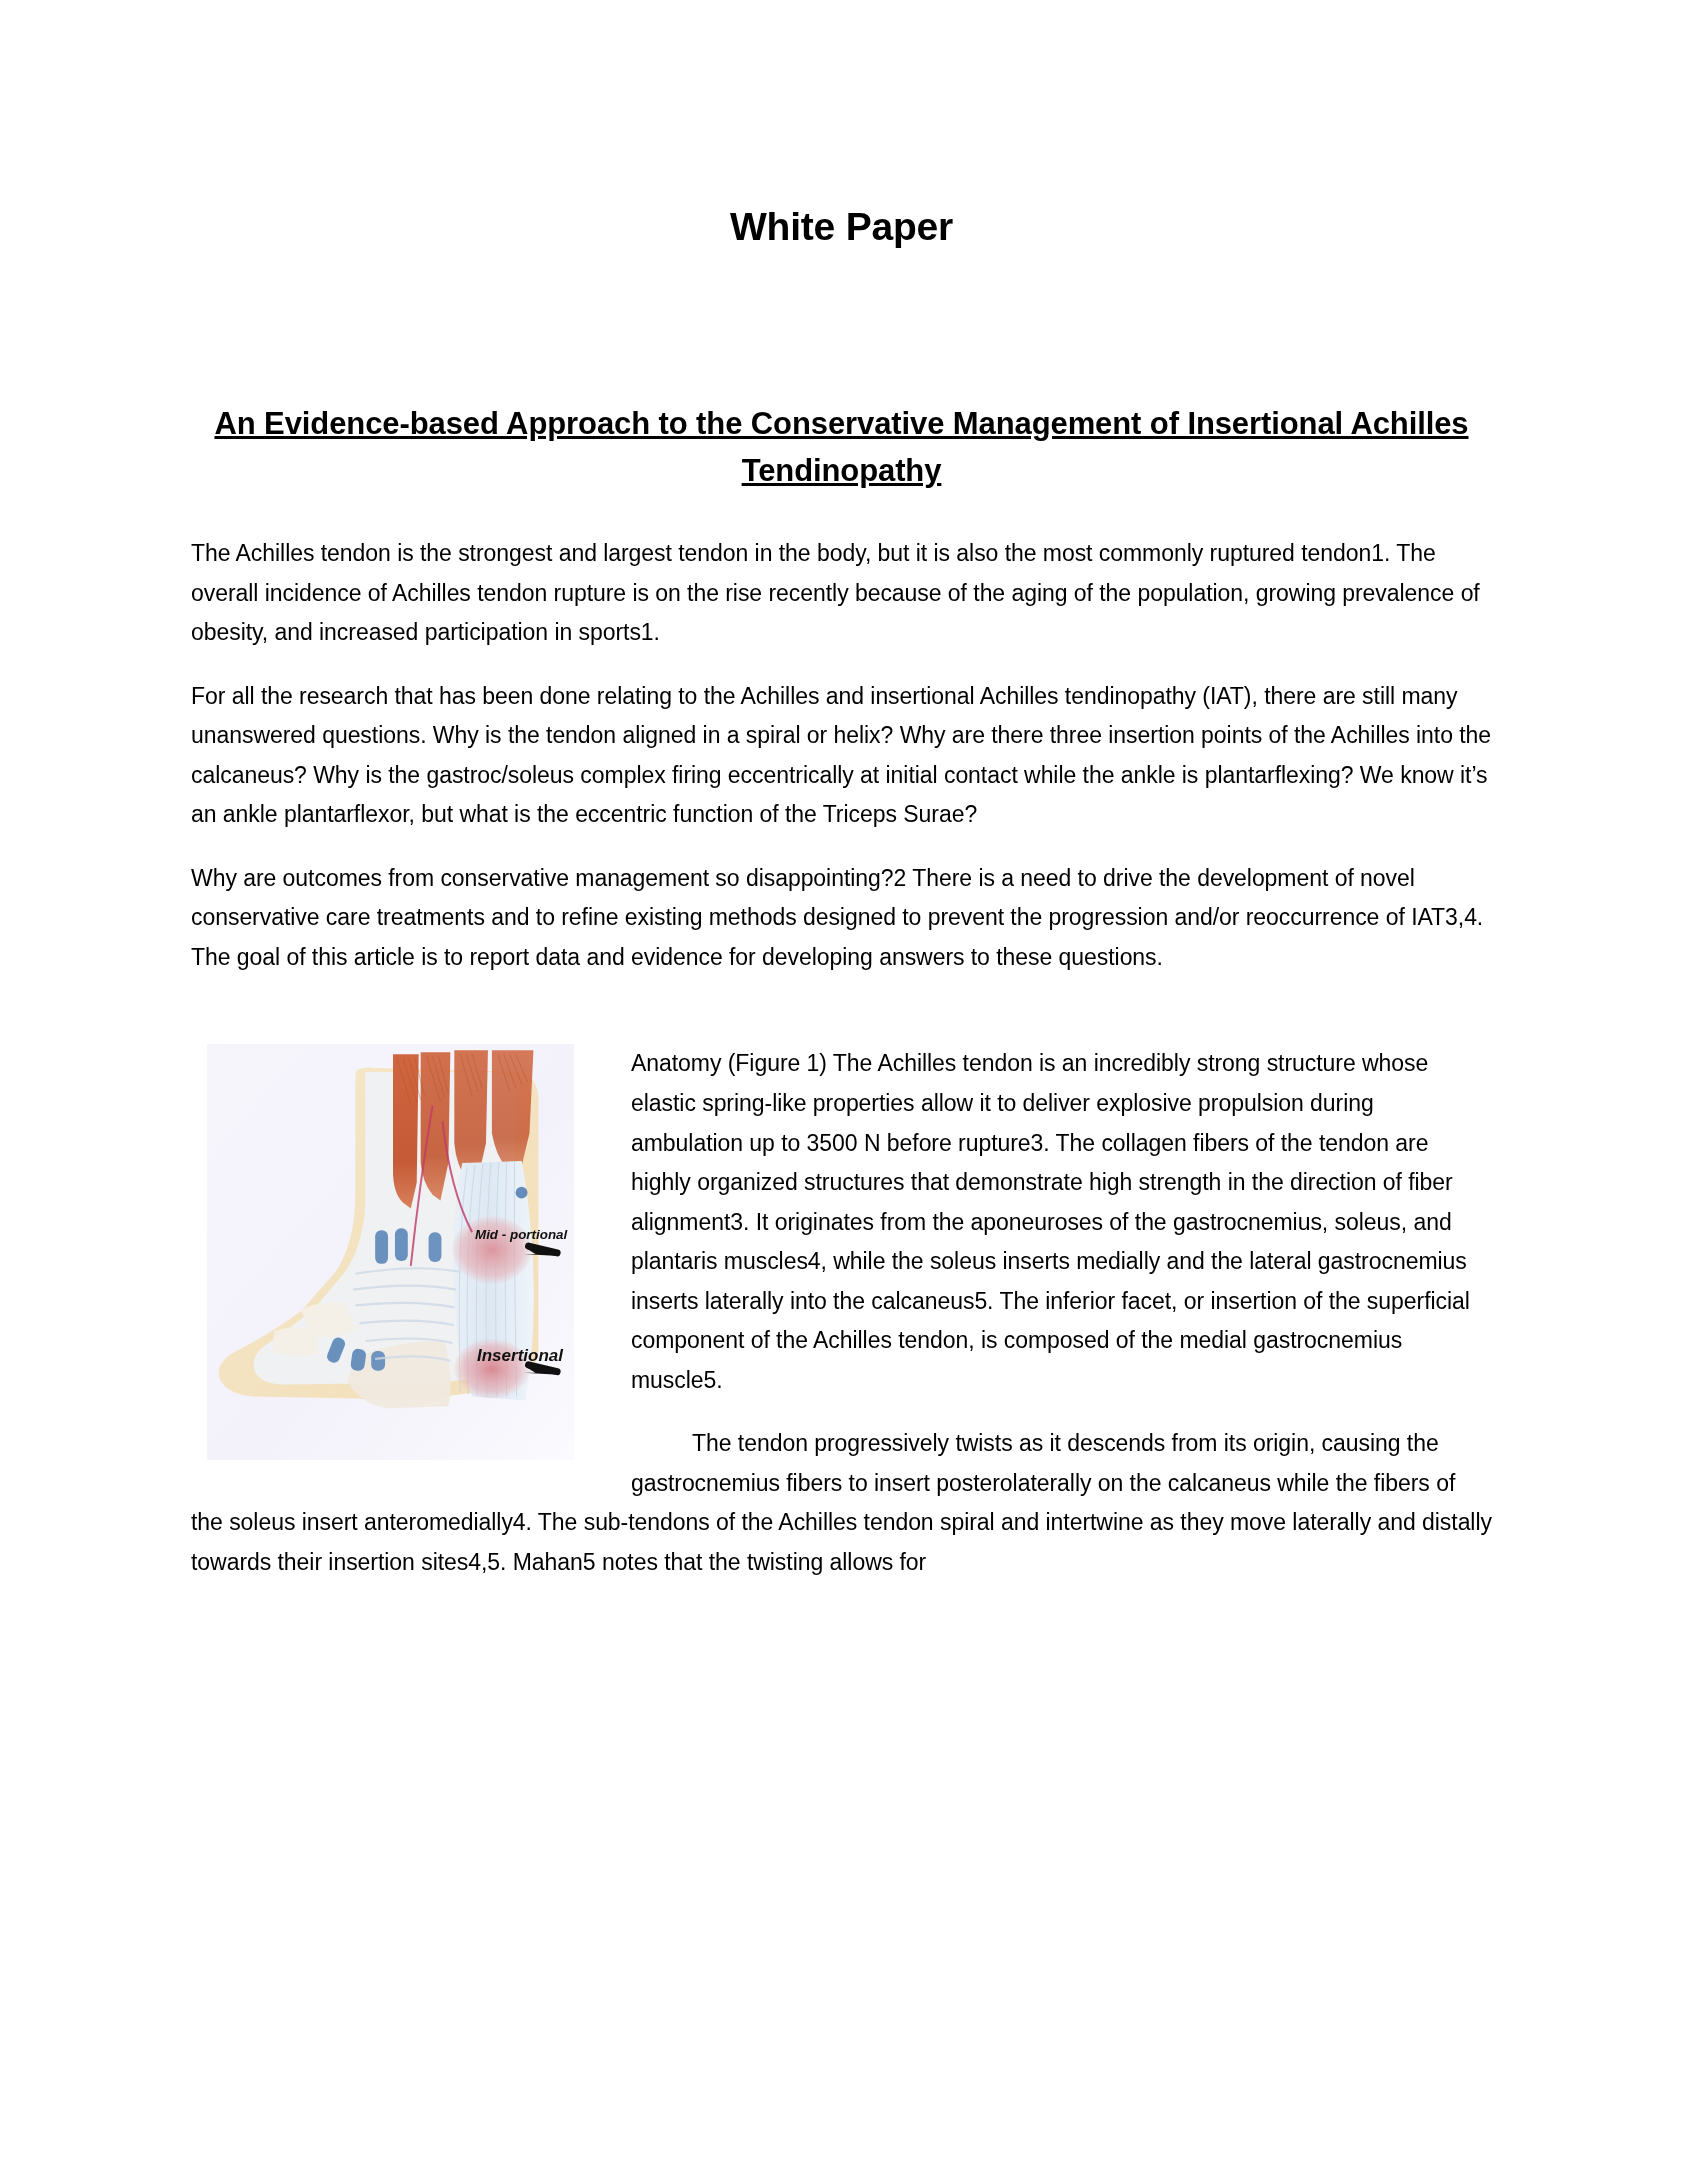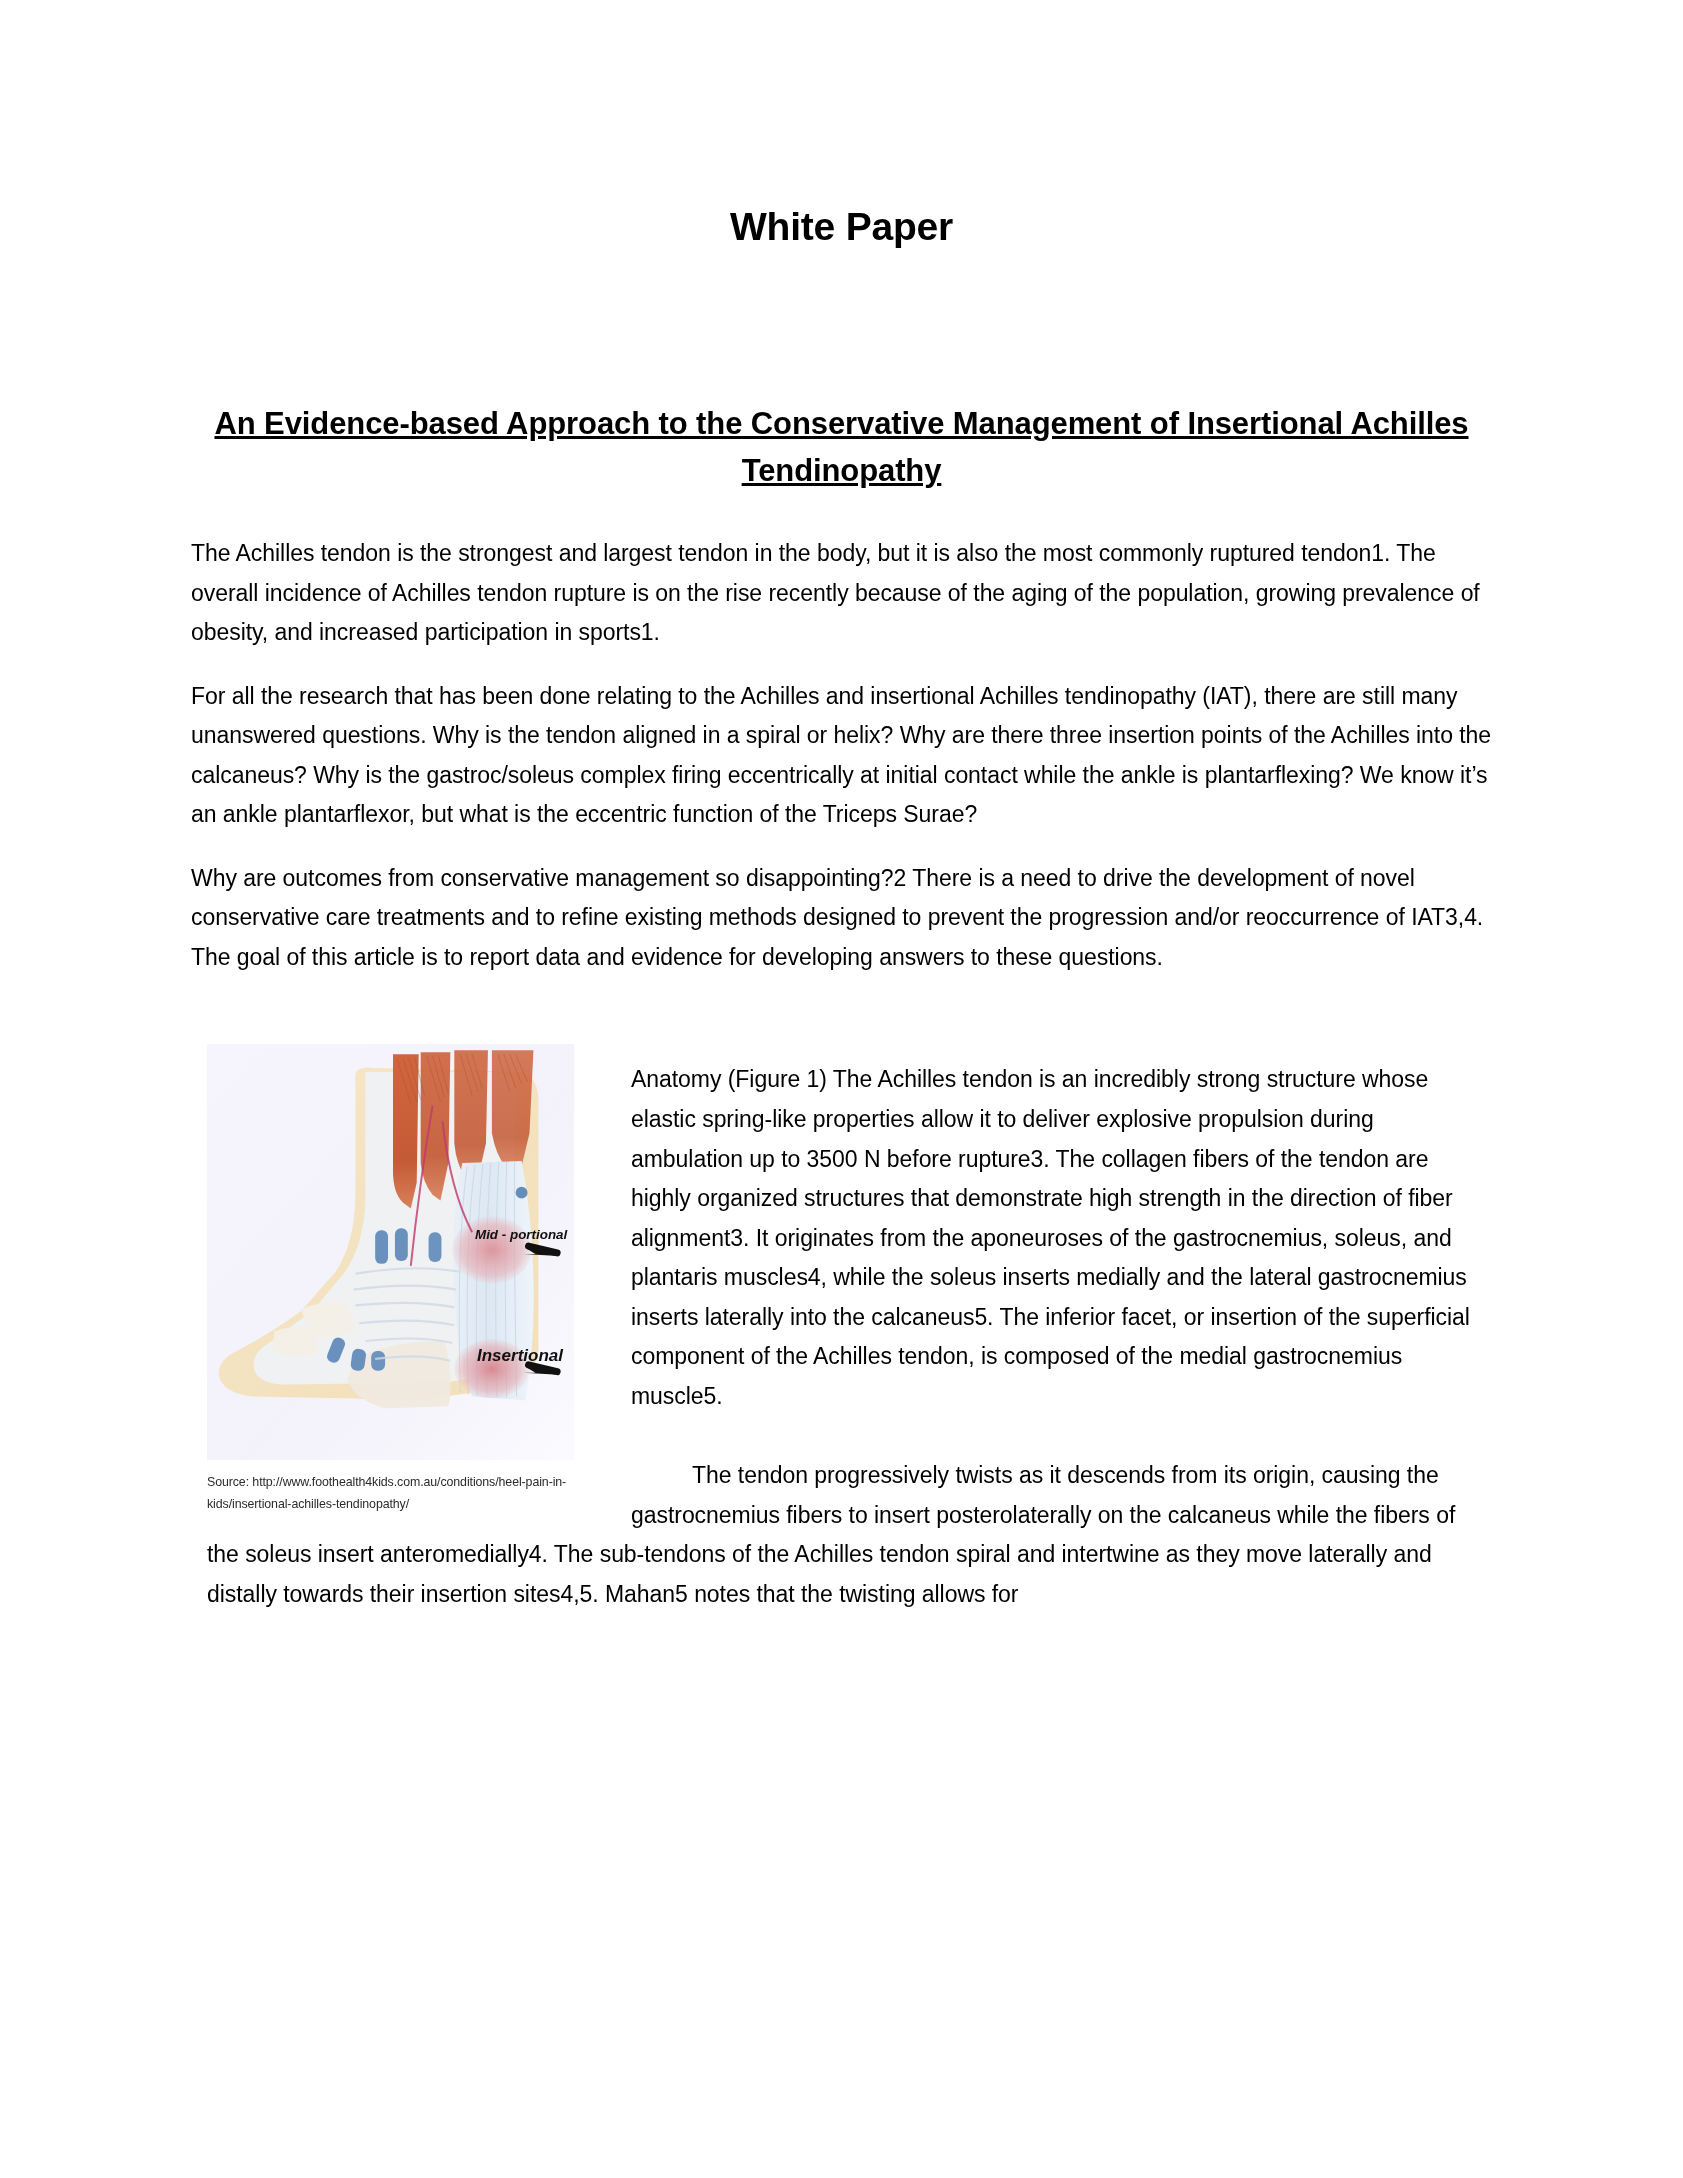--- a/index.html
+++ b/index.html
@@ -100,21 +100,21 @@
     color: #2b2b2b;
     padding-top: 12px;
     letter-spacing: -0.1px;
     word-break: break-word;
   }
 
   .wrap-text {
     font-size: 23px;
     line-height: 1.72;
     letter-spacing: -0.05px;
-    margin: 16px;
+    margin: 0;
   }
 
   .wrap-text + .wrap-text {
     padding-top: 24px;
     text-indent: 61px;
   }
 
   .clearfix::after {
     content: "";
     display: block;
@@ -248,21 +248,20 @@
           <g>
             <path d="M355 334 L322 326 L332 332 L320 332 Z" fill="#111111"></path>
             <path d="M354 331 L325 324" stroke="#111111" stroke-width="7" stroke-linecap="round"></path>
           </g>
         </svg>
 
         <div style="position:absolute; left:268px; top:183px; font-size:13.4px; font-weight:bold; color:#111; white-space:nowrap;">Mid - portional</div>
         <div style="position:absolute; left:270px; top:302px; font-size:17px; font-weight:bold; color:#111; white-space:nowrap;">Insertional</div>
       </div>
 
-      <figcaption class="fig-source">Source: http://www.foothealth4kids.com.au/conditions/heel-pain-in-kids/insertional-achilles-tendinopathy/</figcaption>
     </figure>
 
     <p class="wrap-text">Anatomy (Figure 1) The Achilles tendon is an incredibly strong structure whose elastic spring-like properties allow it to deliver explosive propulsion during ambulation up to 3500 N before rupture3. The collagen fibers of the tendon are highly organized structures that demonstrate high strength in the direction of fiber alignment3. It originates from the aponeuroses of the gastrocnemius, soleus, and plantaris muscles4, while the soleus inserts medially and the lateral gastrocnemius inserts laterally into the calcaneus5. The inferior facet, or insertion of the superficial component of the Achilles tendon, is composed of the medial gastrocnemius muscle5.</p>
 
     <p class="wrap-text">The tendon progressively twists as it descends from its origin, causing the gastrocnemius fibers to insert posterolaterally on the calcaneus while the fibers of the soleus insert anteromedially4. The sub-tendons of the Achilles tendon spiral and intertwine as they move laterally and distally towards their insertion sites4,5. Mahan5 notes that the twisting allows for</p>
 
   </div>
 
 </div>
 

